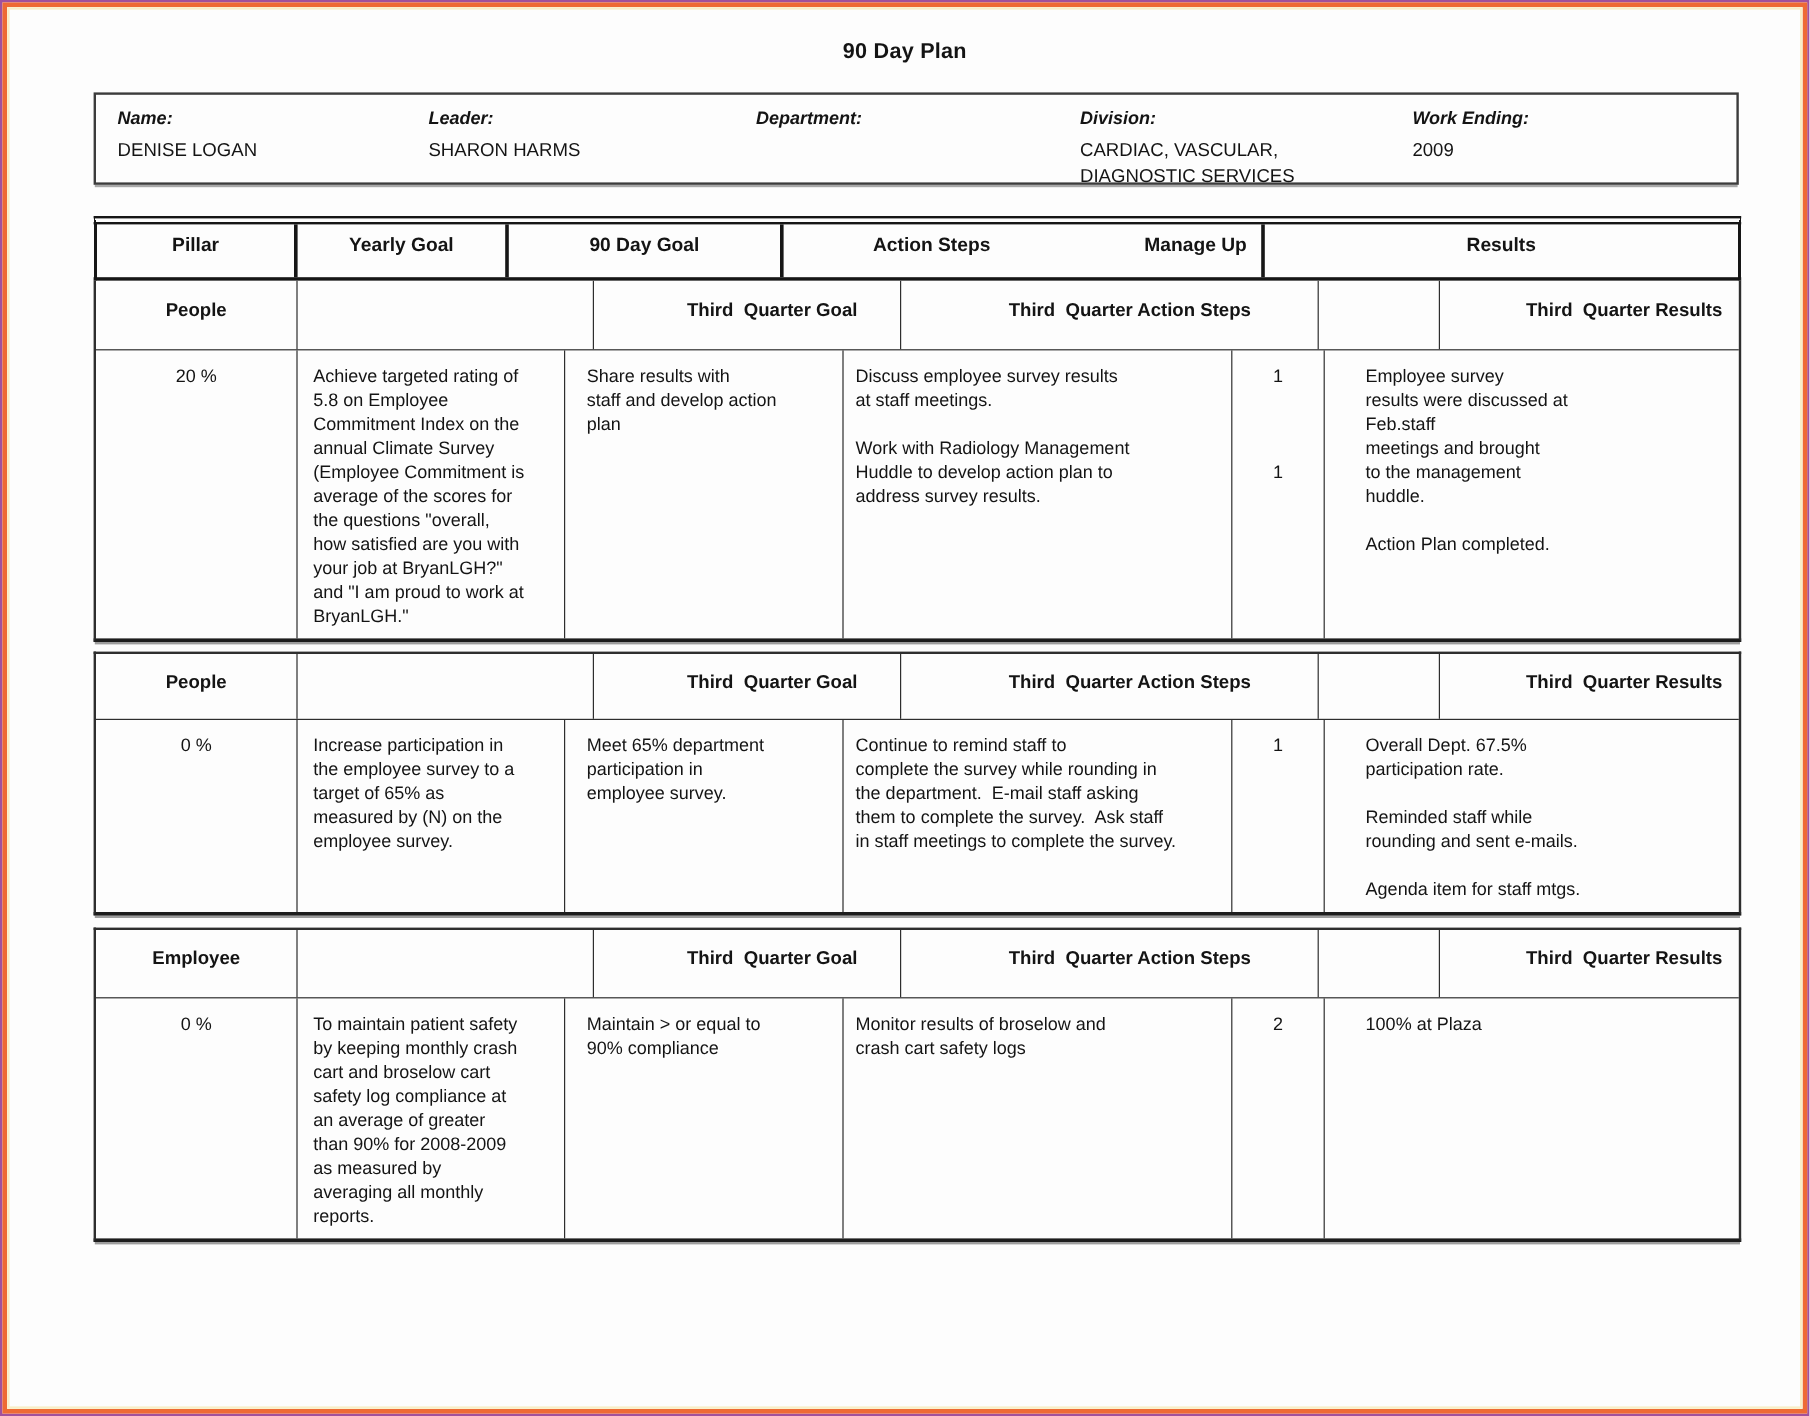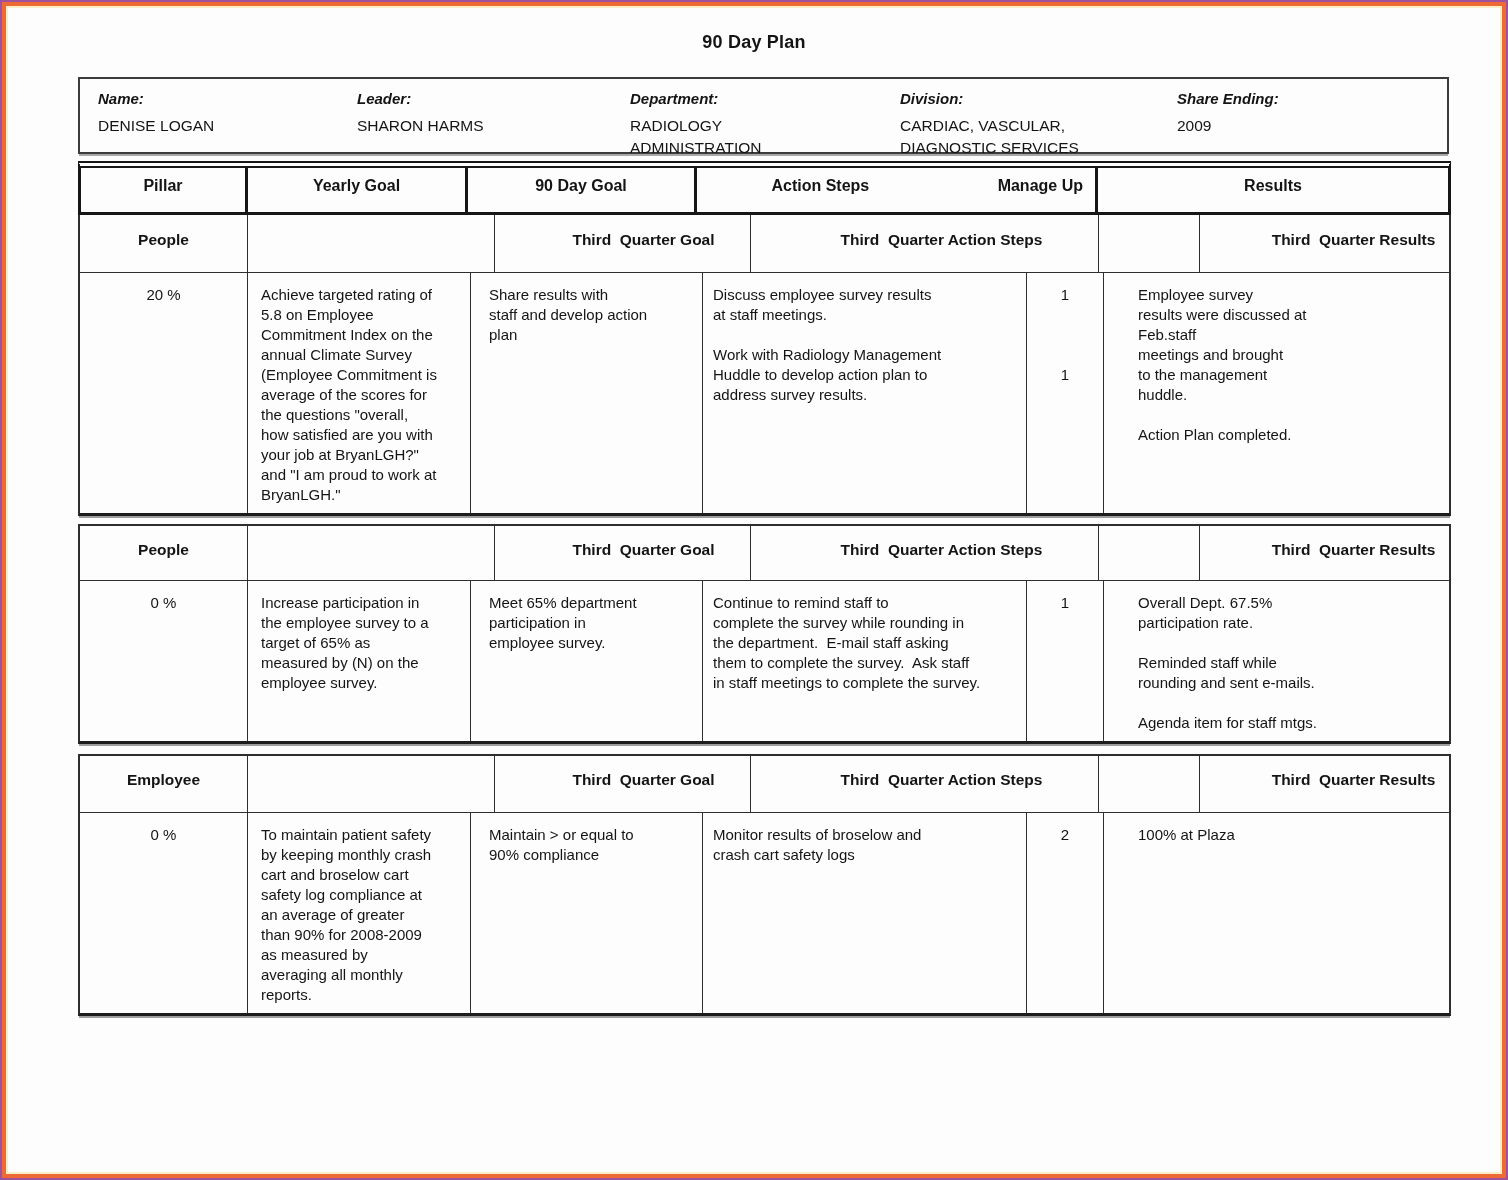--- a/index.html
+++ b/index.html
@@ -15,24 +15,24 @@
           border: 2px solid #3c3c3c; box-shadow: 0 3px 0 -1px #a8a8a8; background: #fdfdfd; }
   .info-col { padding: 11px 0 0 18px; }
   .info-col.c1 { width: 259px; } .info-col.c2 { width: 273px; } .info-col.c3 { width: 270px; }
   .info-col.c4 { width: 277px; } .info-col.c5 { flex: 1; }
   .info-label { font-weight: bold; font-style: italic; font-size: 15px; }
   .info-value { margin-top: 8px; font-size: 15.5px; line-height: 22px; white-space: pre-wrap; }
 
   
   .table-wrap { margin-left: 70px; width: 1373px; }
 
-  .hdr-row { margin-top: 7px; display: flex; height: 54px; border: 3px solid #161616; border-top: 7px double #161616;
+  .hdr-row { margin-top: 26px; display: flex; height: 54px; border: 3px solid #161616; border-top: 7px double #161616;
              font-weight: bold; font-size: 16px; background: #fdfdfd; }
   .hdr-cell { border-right: 3px solid #161616; padding-top: 9px; text-align: center; }
-  .hc1 { width: 167px; } .hc2 { width: 220px; } .hc3 { width: 229px; }
+  .hc1 { width: 167px; } .hc2 { width: 176px; } .hc3 { width: 229px; }
   .hc4 { width: 401px; display: flex; padding-top: 9px; }
   .hc5 { flex: 1; border-right: none; }
   .hc4 .hdr-action { width: 62%; text-align: center; }
   .hc4 .hdr-manage { width: 38%; text-align: right; padding-right: 12px; }
 
   .sec { border: 2px solid #2e2e2e; border-bottom: 3px solid #1d1d1d; box-shadow: 0 3px 0 -1px #9d9d9d; background: #fdfdfd; }
   .sec.s1 { border-top: none; }
   .sec.s2 { margin-top: 8px; }
   .sec.s3 { margin-top: 10px; }
 
@@ -65,30 +65,28 @@
         <div class="info-col c1">
           <div class="info-label">Name:</div>
           <div class="info-value">DENISE LOGAN</div>
         </div>
         <div class="info-col c2">
           <div class="info-label">Leader:</div>
           <div class="info-value">SHARON HARMS</div>
         </div>
         <div class="info-col c3">
           <div class="info-label">Department:</div>
-          <div class="info-value">RADIOLOGY
-ADMINISTRATION</div>
         </div>
         <div class="info-col c4">
           <div class="info-label">Division:</div>
           <div class="info-value">CARDIAC, VASCULAR,
 DIAGNOSTIC SERVICES</div>
         </div>
         <div class="info-col c5">
-          <div class="info-label">Share Ending:</div>
+          <div class="info-label">Work Ending:</div>
           <div class="info-value">2009</div>
         </div>
       </div>
 
       <div class="table-wrap">
 
         <div class="hdr-row">
           <div class="hdr-cell hc1">Pillar</div>
           <div class="hdr-cell hc2">Yearly Goal</div>
           <div class="hdr-cell hc3">90 Day Goal</div>

